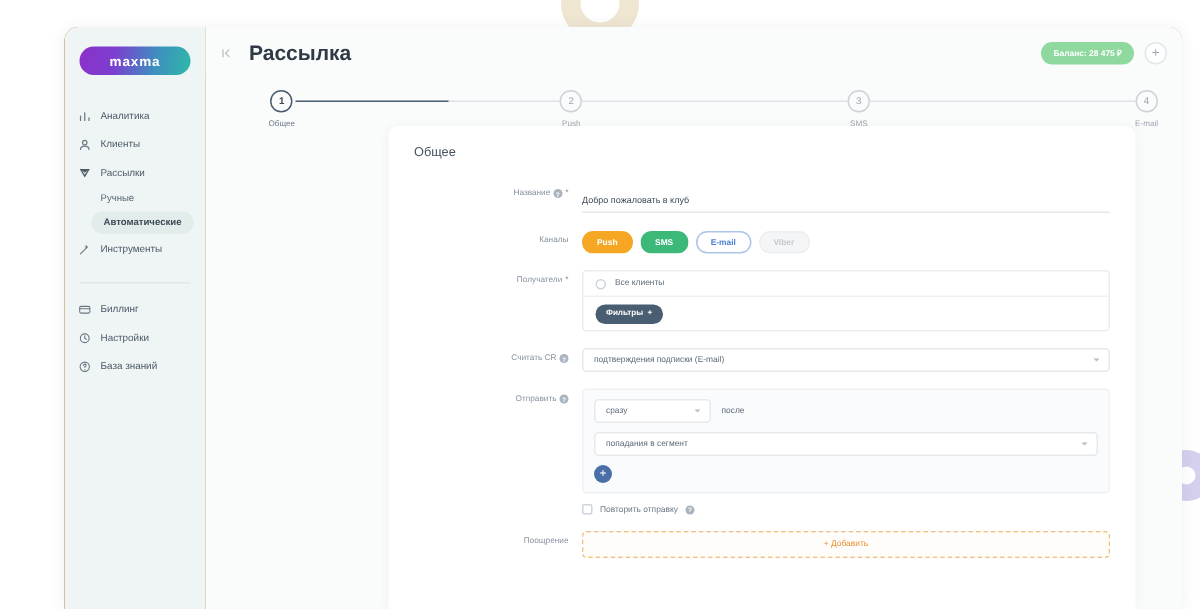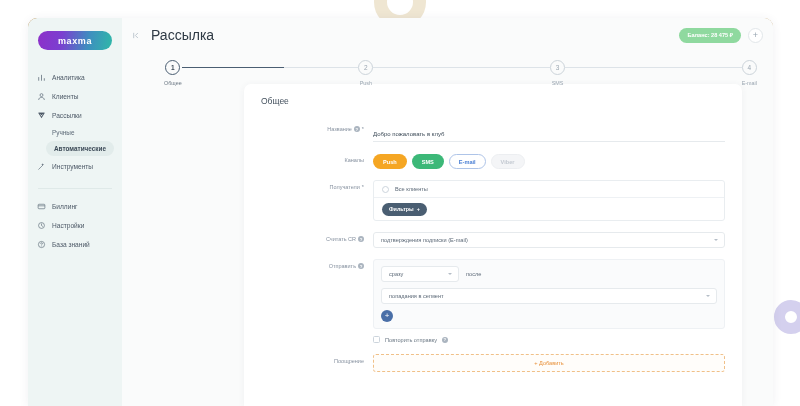--- a/index.html
+++ b/index.html
@@ -26,21 +26,21 @@
   }
   .deco-right {
     width: 34px; height: 34px;
     right: -8px; top: 300px;
     border: 11px solid #d4d0ee;
   }
 
   
   #app {
     position: absolute;
-    left: 28px; top: 18px;
+    left: 43px; top: 18px;
     width: 745px; height: 388px;
     background: #a16207;
     border-radius: 9px 9px 0 0;
     box-shadow: 0 1px 10px rgba(60,70,90,.08);
     overflow: hidden;
     display: flex;
     justify-content: flex-end;
   }
 
   
@@ -103,21 +103,21 @@
     padding: 0 10px 0 9px;
     background: #fafbfb;
   }
   .collapse-btn {
     width: 11px; height: 11px;
     display: flex; align-items: center; justify-content: center;
     color: #b9c3cc; cursor: pointer; flex: 0 0 11px;
   }
   .collapse-btn svg { width: 9px; height: 9px; }
   #page-title {
-    font-size: 14px; font-weight: normal; color: #2f3a45;
+    font-size: 14px; font-weight: bold; color: #2f3a45;
     margin-left: 9px;
   }
   .topbar-spacer { flex: 1 1 auto; }
   .balance-badge {
     background: #8fd99f;
     color: #ffffff;
     font-size: 5.6px; font-weight: bold;
     padding: 3.5px 8px;
     border-radius: 9px;
     white-space: nowrap;

